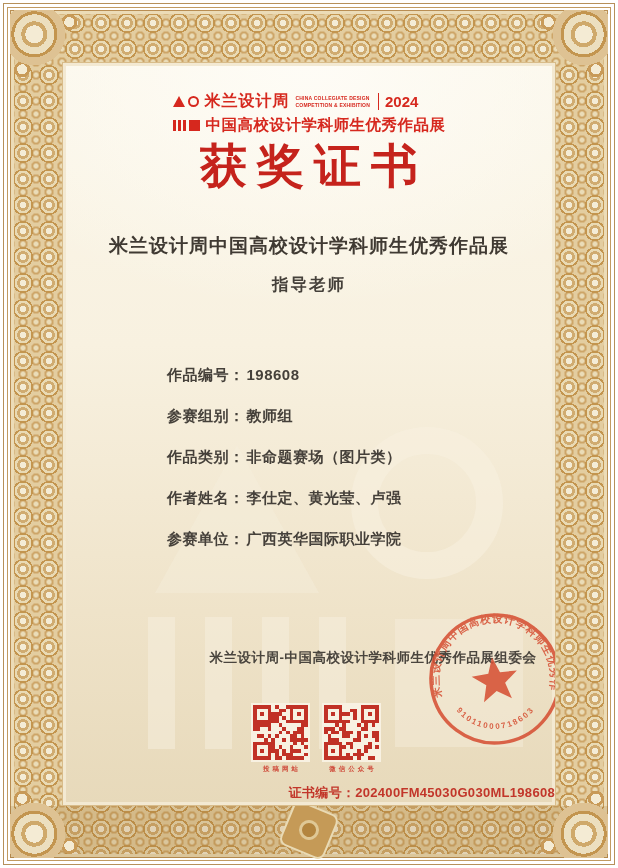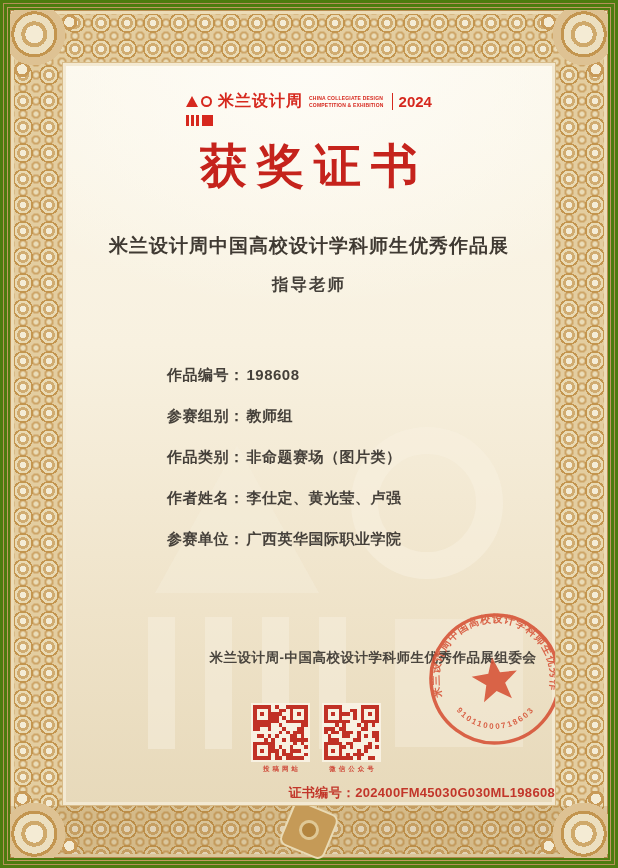--- a/index.html
+++ b/index.html
@@ -1,18 +1,18 @@
 <!DOCTYPE html>
 <html><head>
 <meta charset="utf-8">
 <style>
   html,body{margin:0;padding:0;background:#888;}
   .stage{width:618px;height:868px;position:relative;margin:0 auto;
     font-family:"Liberation Sans","DejaVu Sans",sans-serif;
-    background:#4d7c0f;overflow:hidden;}
+    background:#ffffff;overflow:hidden;}
   
   .edge1{position:absolute;inset:3px;border:1px solid #b6905a;pointer-events:none;z-index:5;}
   .edge2{position:absolute;inset:7px;border:1px solid #c19a61;pointer-events:none;z-index:5;}
   
   .band{position:absolute;inset:10px;background-color:#e3cda0;
     background-image:
       radial-gradient(circle,#f4ecd6 0 3.5px,#d0ab70 3.5px 6px,#e9dab4 6px 8.5px,#c3954f 8.5px 10px,transparent 10px),
       radial-gradient(circle,#eadcb8 0 2.5px,#cda568 2.5px 4.5px,transparent 4.5px);
     background-size:26px 26px,13px 13px;background-position:0 0,6.5px 6.5px;
     box-shadow:inset 0 0 0 1px #b98e53, inset 0 0 0 4px #ecdcb7;}
@@ -127,20 +127,21 @@
         </div>
         <div class="lrow">
           <span class="mark">
               <span class="bars">
                 <i></i>
                 <i></i>
                 <i></i>
               </span>
               <span class="sq"></span>
             </span>
+          <span class="brand-sub">中国高校设计学科师生优秀作品展</span>
         </div>
       </div>
     </div>
 
     <div class="cert-title">获奖证书</div>
     <div class="event-line1">米兰设计周中国高校设计学科师生优秀作品展</div>
     <div class="event-line2">指导老师</div>
 
     <div class="details">
       <div class="drow"><span class="lab">作品编号：</span><span class="val">198608</span></div>

